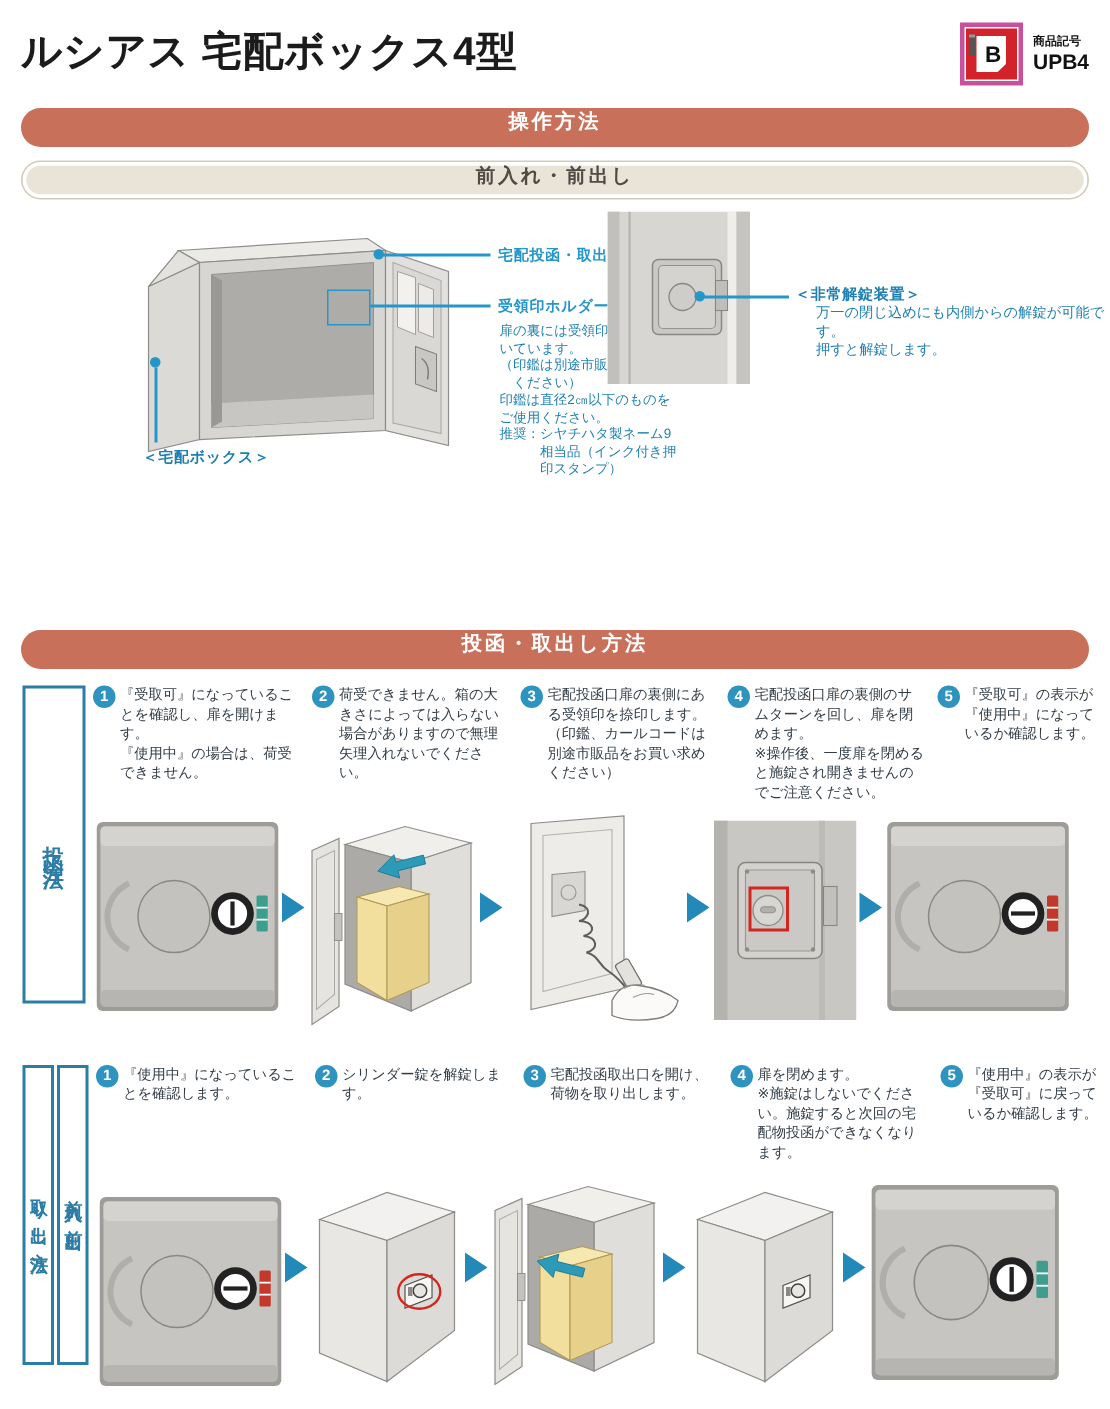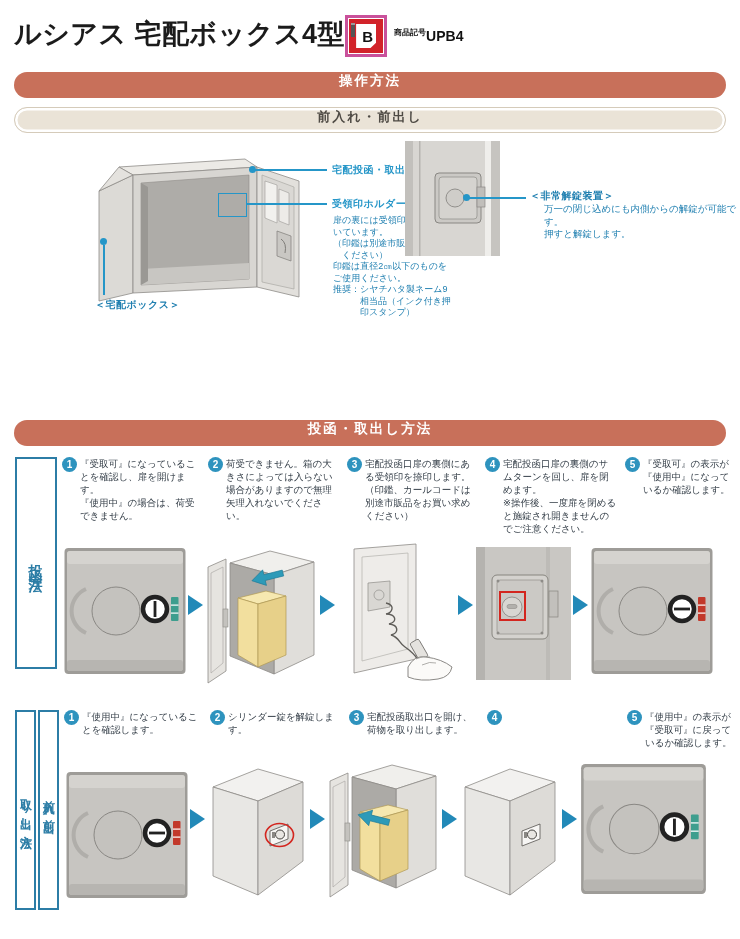--- a/index.html
+++ b/index.html
@@ -1,28 +1,28 @@
 <!DOCTYPE html>
 <html><head>
 <meta charset="utf-8">
 <style>
   html,body{margin:0;padding:0;background:#fff;}
   .page{position:relative;width:740px;height:939px;overflow:hidden;background:#fff;
         font-family:"Liberation Sans","DejaVu Sans",sans-serif;color:#222;}
   
-  .hdr{display:flex;justify-content:flex-start;align-items:flex-start;padding:14px 14px 0 14px;height:58px;box-sizing:border-box;}
+  .hdr{display:flex;justify-content:space-between;align-items:flex-start;padding:14px 14px 0 14px;height:58px;box-sizing:border-box;}
   .title{font-size:27px;font-weight:bold;color:#1b1b1b;letter-spacing:0.5px;margin:2px 0 0 0;}
   .badge{display:flex;align-items:center;gap:7px;margin-top:1px;}
   .logo{width:34px;height:34px;border:3px solid #c9519b;background:#fff;padding:1px;}
   .logo-in{position:relative;width:100%;height:100%;background:#d2232a;display:flex;align-items:center;justify-content:center;}
   .logo-doc{position:relative;width:20px;height:24px;background:#fff;clip-path:polygon(0 0,100% 0,100% 78%,72% 100%,0 100%);
             display:flex;align-items:center;justify-content:center;}
   .logo-b{font-size:15px;font-weight:bold;color:#111;line-height:1;margin-left:3px;}
   .logo-cyl{position:absolute;left:2px;top:4px;width:4px;height:12px;background:#555;border-top:2px solid #999;}
-  .code{display:flex;line-height:1.15;}
+  .code{display:flex;flex-direction:column;line-height:1.15;}
   .code-label{font-size:8px;font-weight:bold;color:#111;}
   .code-value{font-size:14px;font-weight:bold;color:#111;}
   
   .banner{height:26px;border-radius:13px;display:flex;align-items:flex-start;justify-content:center;
           font-weight:bold;letter-spacing:2px;box-sizing:border-box;}
   .banner.orange{background:#c8705a;color:#fff;font-size:13.5px;margin:14px 14px 0 14px;}
   .banner.beige{background:#eae3d7;border:1px solid #d5cbba;box-shadow:inset 0 0 0 2.5px #fff;
                 color:#4e4a44;font-size:13px;margin:9px 14px 0 14px;}
   .banner.method{margin-top:4px;}
   
@@ -277,20 +277,22 @@
         <div class="step">
             <span class="step-num">2</span>
             <span class="step-text">シリンダー錠を解錠します。</span>
           </div>
         <div class="step">
             <span class="step-num">3</span>
             <span class="step-text">宅配投函取出口を開け、荷物を取り出します。</span>
           </div>
         <div class="step">
             <span class="step-num">4</span>
+            <span class="step-text">扉を閉めます。
+※施錠はしないでください。施錠すると次回の宅配物投函ができなくなります。</span>
           </div>
         <div class="step">
             <span class="step-num">5</span>
             <span class="step-text">『使用中』の表示が『受取可』に戻っているか確認します。</span>
           </div>
       </div>
       <div class="images-row">
 
         <svg class="mt14" width="122" height="128" viewBox="0 0 122 128">
           <rect x="0.5" y="1" width="121" height="126" rx="4" fill="#9E9C98"></rect>

